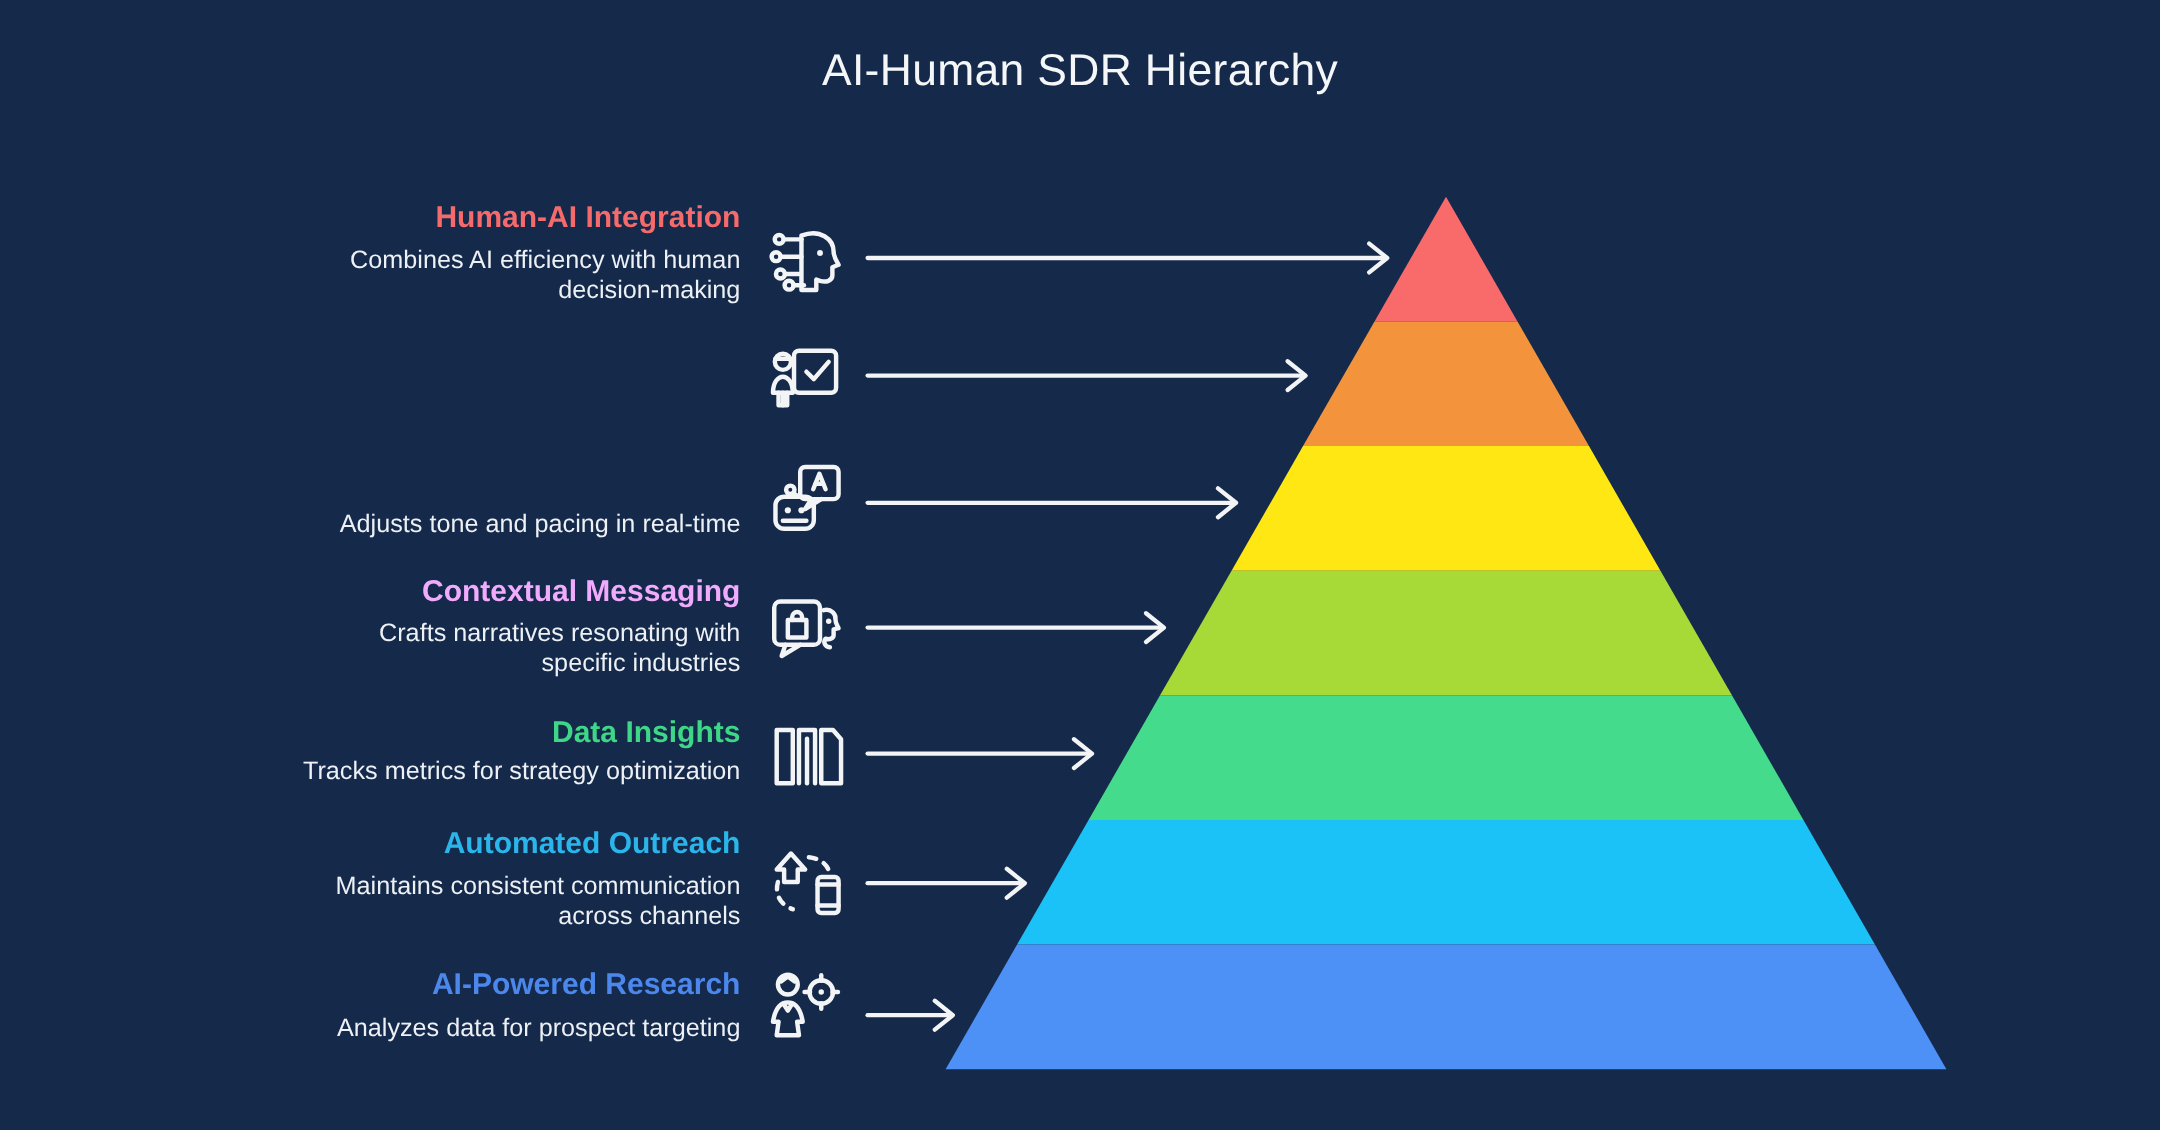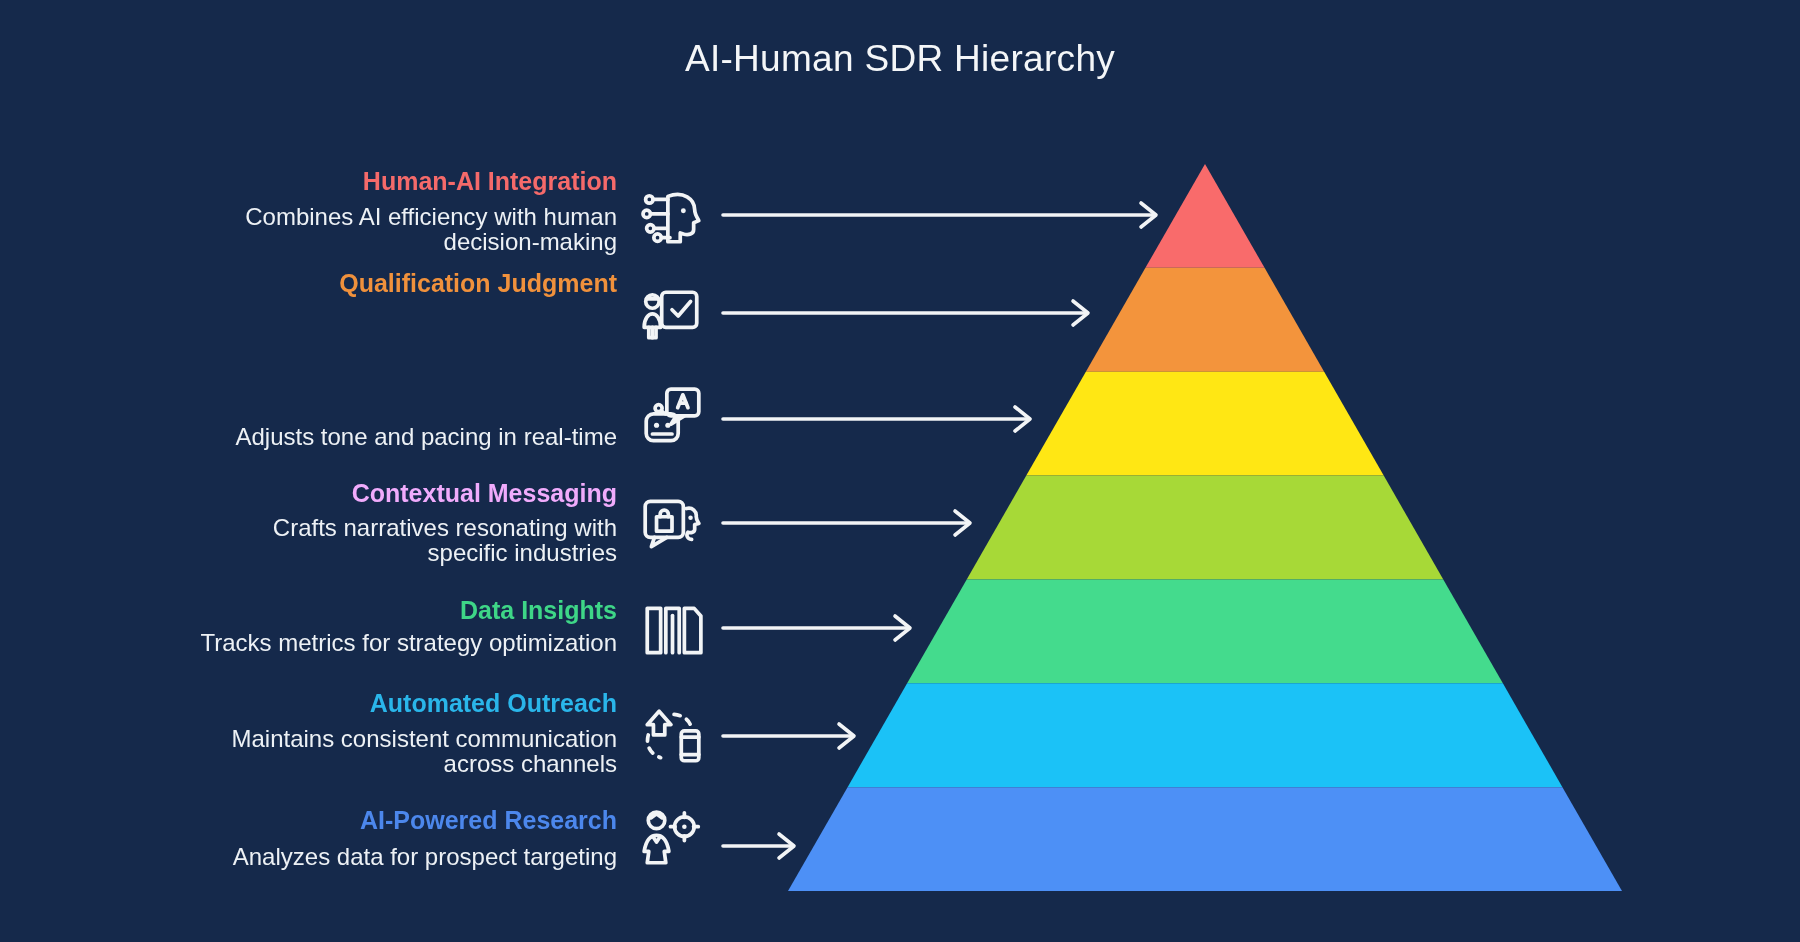--- a/index.html
+++ b/index.html
@@ -29,21 +29,21 @@
     text-align: right;
     font-size: 25px;
     font-weight: bold;
     line-height: 30px;
   }
   .level-desc {
     position: absolute;
     right: 1183px;
     width: 470px;
     text-align: right;
-    font-size: 24px;
+    font-size: 21px;
     line-height: 25px;
     color: #EDF1F5;
     white-space: pre-line;
   }
   .level-icon {
     position: absolute;
     width: 66px;
     height: 66px;
   }
   .level-icon svg { width: 66px; height: 66px; display: block; }
@@ -106,21 +106,20 @@
           <circle cx="18" cy="52" r="3.6"></circle>
       <path d="M13.8 15 H28"></path>
           <path d="M11.3 29 H28"></path>
           <path d="M14.8 43 H26"></path>
           <path d="M21.8 52 H30"></path>
       <path d="M28 56 V12 C43 6 54 15 54 25 C54 29 56 32 58 35.5 L53 37.5 V44 C53 48.5 48 50 43 48.5 L40 47.5 V56 Z"></path>
     </g>
     <circle cx="43" cy="26" r="2.4" fill="#F2F4F6"></circle>
   </svg>
     </span>
-    <div class="level-title" style="top: 268px; color: rgb(240, 145, 60);">Qualification Judgment</div>
     <span class="level-icon" style="left: 639px; top: 284px;">
       <svg viewBox="0 0 64 64">
     <g fill="none" stroke="#F2F4F6" stroke-width="3.6" stroke-linecap="round" stroke-linejoin="round">
       <rect x="22" y="8" width="34" height="34" rx="4"></rect>
       <path d="M32 25 L38 31 L50 17"></path>
       <circle cx="13" cy="17" r="6.5"></circle>
           <path d="M7.2 14.5 H18.8"></path>
       <path d="M5 42 C5 33 9.5 29 13 29 C16.5 29 21 33 21 42 Z"></path>
       <path d="M9.5 42 V52 H16.5 V42"></path>
           <path d="M13 42 V52"></path>

